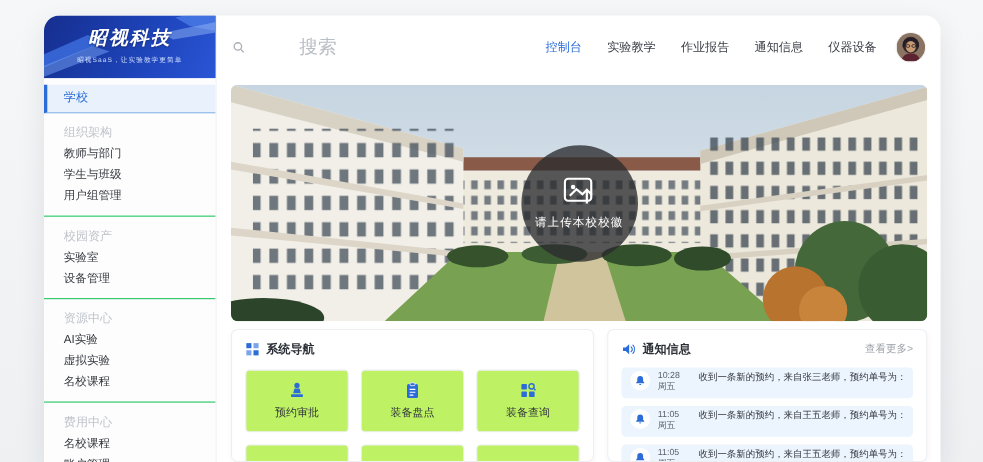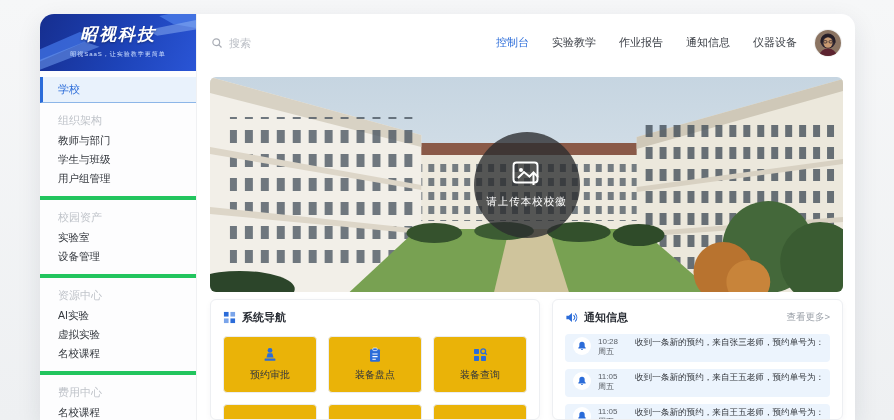--- a/index.html
+++ b/index.html
@@ -19,32 +19,32 @@
   .logo svg.streaks { position:absolute; inset:0; }
   .logo-title { position:absolute; left:0; right:0; top:9px; text-align:center; color:#fff;
     font-size:17px; font-weight:bold; letter-spacing:2px; font-style:italic;
     text-shadow:0 1px 2px rgba(0,0,0,.35); }
   .logo-tag { position:absolute; left:0; right:0; top:36px; text-align:center; color:#cfe0ff; font-size:6px; letter-spacing:1px; }
 
   .menu { flex:1; overflow:hidden; padding-top:6px; }
   .menu-active { height:26px; line-height:25px; background:#e9f2fc; border-left:3px solid #2b6cd9;
     border-bottom:1px solid #8db6e8; color:#2b6cd9; font-size:11px; padding-left:15px; cursor:pointer; }
   .group { padding:2px 0 4px 0; }
-  .group + .group { border-top:4px solid #22c55e; margin-top:4px; }
+  .group + .group { border-top:1px solid #22c55e; margin-top:4px; }
   .group-title { color:#bfc3c9; font-size:11px; padding:8px 0 3px 18px; }
   .menu-item { color:#33373d; font-size:10.5px; line-height:17px; padding:1px 0 1px 18px; cursor:pointer; }
 
   
   .main { flex:1; display:flex; flex-direction:column; min-width:0; }
 
   
   .topbar { height:57px; flex:0 0 57px; display:flex; align-items:center; padding:0 14px; }
   .search { display:flex; align-items:center; gap:6px; color:#b9bdc4; }
   .search svg { width:12px; height:12px; stroke:#a9adb5; }
-  .search input { border:none; outline:none; font-size:11px; width:120px; color:#555; background:transparent; }
+  .search input { border:none; outline:none; font-size:17px; width:120px; color:#555; background:transparent;text-align:center; }
   .search input::placeholder { color:#b9bdc4; }
   .nav { margin-left:auto; display:flex; align-items:center; gap:23px; }
   .nav a { font-size:11px; color:#3a3e45; text-decoration:none; cursor:pointer; }
   .nav a.active { color:#2b6cd9; }
   .avatar { width:26px; height:26px; border-radius:50%; margin-left:18px; overflow:hidden; flex:0 0 26px; cursor:pointer; box-shadow:0 0 0 1px rgba(0,0,0,.06); }
 
   
   .hero { position:relative; margin:6px 12px 0 13px; height:215px; border-radius:6px; overflow:hidden; flex:0 0 215px; }
   .hero svg.photo { position:absolute; inset:0; width:100%; height:100%; }
   .upload-circle { position:absolute; left:50%; top:50%; transform:translate(-50%,-50%);
@@ -57,21 +57,21 @@
   .panels { display:flex; gap:12px; margin:7px 12px 0 13px; flex:1; min-height:0; }
   .panel { background:#fff; border:1px solid #edeff2; border-radius:6px; box-shadow:0 2px 6px rgba(40,50,70,.04); padding:10px 12px; overflow:hidden; }
   .panel-nav { width:330px; flex:0 0 330px; }
   .panel-notice { flex:1; min-width:0; }
   .panel-head { display:flex; align-items:center; gap:6px; }
   .panel-title { font-size:11px; color:#2b2f36; font-weight:bold; }
   .more-link { margin-left:auto; font-size:9.5px; color:#9aa0a8; cursor:pointer; }
 
   .navcards { display:grid; grid-template-columns:repeat(3,1fr); gap:11px; margin-top:11px; }
   .navcard { height:57px; border:1px solid #ebedf0; border-radius:4px; display:flex; flex-direction:column;
-    align-items:center; justify-content:center; gap:5px; cursor:pointer; background:#eab308; }
+    align-items:center; justify-content:center; gap:5px; cursor:pointer; background:#bef264; }
   .navcard svg { width:16px; height:16px; }
   .navcard-label { font-size:10px; color:#33373d; }
 
   .notices { margin-top:9px; display:flex; flex-direction:column; gap:7px; }
   .notice { display:flex; gap:7px; background:#ecf4fd; border-radius:4px; padding:3px 8px; height:28px; cursor:pointer; }
   .bell-wrap { width:18px; height:18px; border-radius:50%; background:#fff; display:flex; align-items:center; justify-content:center; flex:0 0 18px; }
   .bell-wrap svg { width:10px; height:10px; }
   .notice-time { width:30px; flex:0 0 30px; font-size:8px; color:#5a5f66; line-height:1.3; }
   .notice-text { font-size:8.6px; color:#33373d; white-space:nowrap; overflow:hidden; }
 

